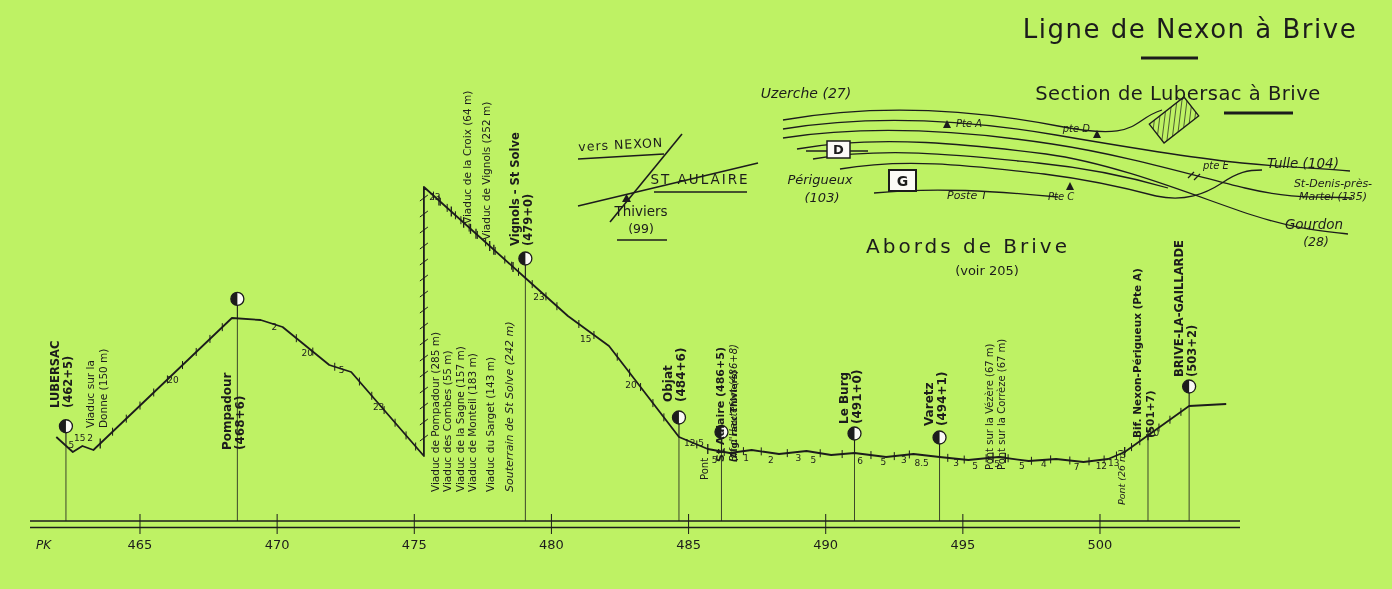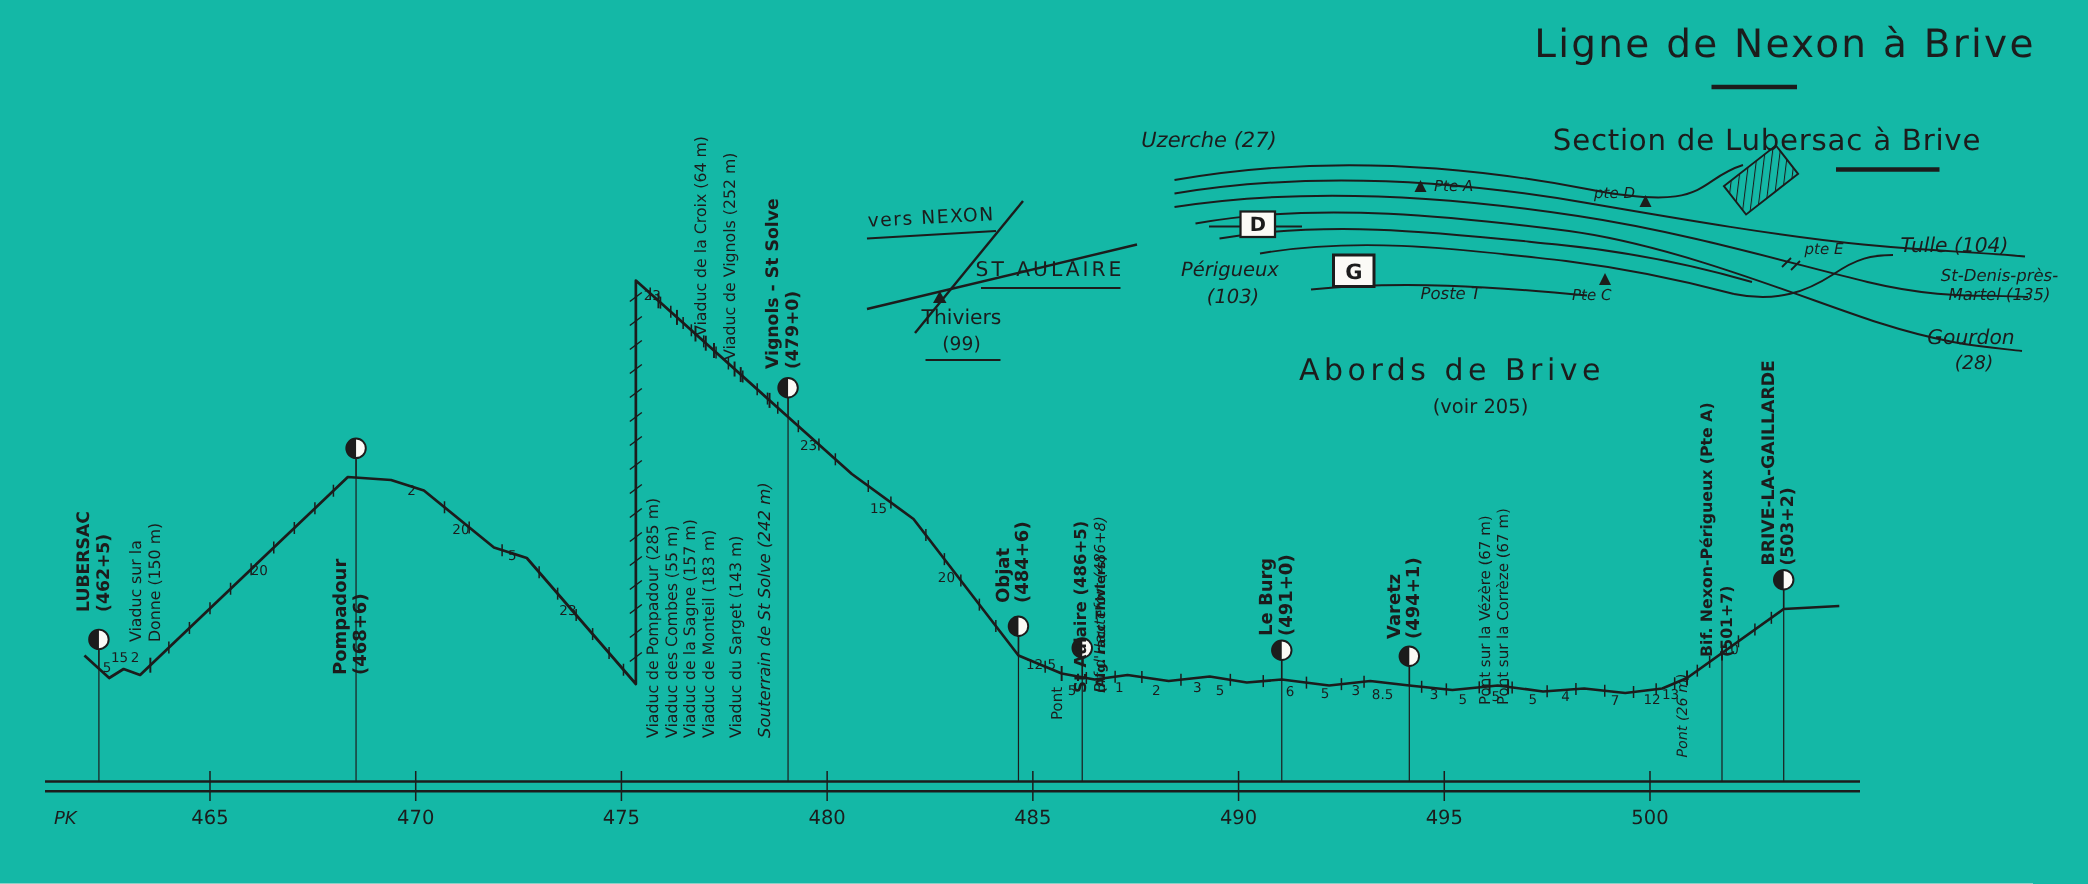--- a/index.html
+++ b/index.html
@@ -1,16 +1,16 @@
 <!DOCTYPE html>
 <html><head>
 <meta charset="utf-8">
 <style>
   html,body{margin:0;padding:0;background:#e8e6e0;}
-  .sheet{width:1392px;height:589px;background:#14b8a6;position:relative;overflow:hidden;}
+  .sheet{width:1392px;height:589px;background:#bef264;position:relative;overflow:hidden;}
   svg{display:block;}
   svg text{fill:#1c1c1c;font-family:"DejaVu Sans",sans-serif;}
   .t-main{font-size:26px;letter-spacing:1.5px;text-anchor:middle;}
   .t-section{font-size:19.5px;letter-spacing:.5px;text-anchor:middle;}
   .ital{font-style:italic;}
   .mid{text-anchor:middle;}
   .grad{font-size:9px;text-anchor:middle;}
   .ax{font-size:13px;text-anchor:middle;}
   .sk{stroke:#1c1c1c;fill:none;}
 </style>

